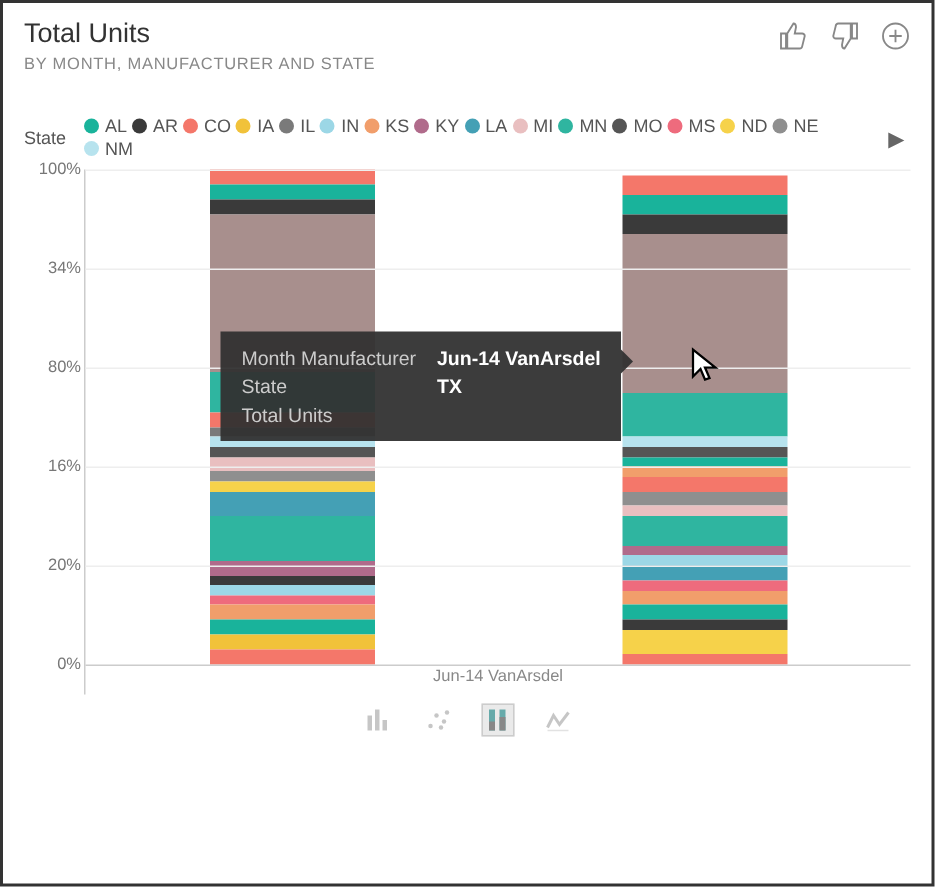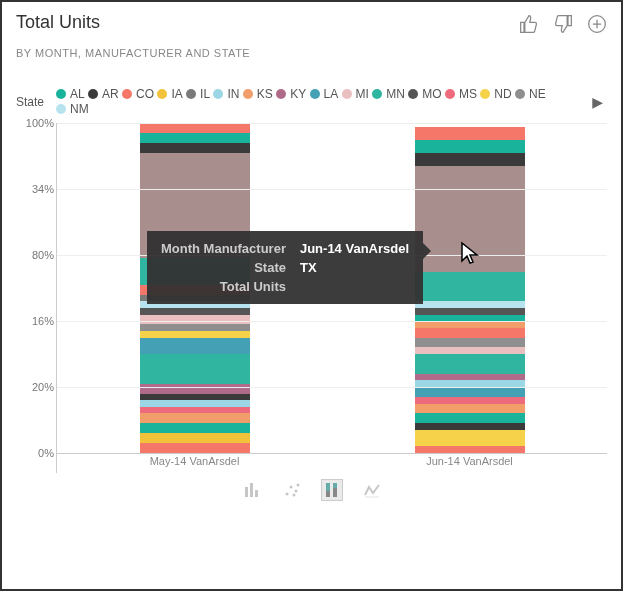--- a/index.html
+++ b/index.html
@@ -8,21 +8,21 @@
     background: #fff;
     width: 623px;
     height: 591px;
     overflow: hidden;
     border: 2px solid #333;
   }
   .container { padding: 10px 14px 4px 14px; position: relative; }
   .header-row { display: flex; justify-content: space-between; align-items: flex-start; }
   .title-block { }
   .title { font-size: 18px; color: #333; font-weight: 400; }
-  .subtitle { font-size: 11px; color: #888; letter-spacing: .5px; margin-top: 14px; }
+  .subtitle { font-size: 11px; color: #888; letter-spacing: .5px; margin-top: 4px; }
   .icons { display: flex; gap: 14px; color: #888; padding-top: 2px;}
   .icons svg { width: 20px; height: 20px; stroke: #888; fill: none; stroke-width: 1.5; cursor: pointer;}
   .insight { font-size: 14px; color: #555; line-height: 1.45; margin-top: 10px; }
   .insight .dotted { border-bottom: 1px dotted #888; }
   .legend-row { display: flex; align-items: center; gap: 8px; margin-top: 28px; font-size: 12px; color: #555;}
   .legend-label { margin-right: 4px; color: #555;}
   .legend-item { display: inline-flex; align-items: center; gap: 4px;}
   .swatch { width: 10px; height: 10px; border-radius: 50%; display: inline-block;}
   .legend-more { margin-left: auto; font-size: 14px; color: #666; cursor: pointer; padding: 0 4px;}
   .chart-area { position: relative; margin-top: 6px; height: 350px; display: flex; }
@@ -52,21 +52,21 @@
   }
   .tooltip::after {
     content: "";
     position: absolute;
     right: -8px;
     top: 12px;
     border: 8px solid transparent;
     border-left-color: rgba(50,50,50,.95);
     border-right: none;
   }
-  .tt-k { text-align: right; color: #ccc; font-weight: 700;}
+  .tt-k { color: #ccc; font-weight: 400;}
   .tt-v { text-align: left; color: #fff; font-weight: 600;}
   .cursor-ptr {
     position: absolute; top: 118px; left: 402px; z-index: 6;
   }
   .footer-icons { display: flex; justify-content: center; gap: 18px; margin-top: 6px;}
   .footer-icons .fbtn { width: 22px; height: 22px; display: flex; align-items: center; justify-content: center; opacity: .55; cursor: pointer;}
   .footer-icons .fbtn.active { opacity: 1; background: #eaeaea; border: 1px solid #ccc;}
   .footer-icons svg { width: 18px; height: 18px; }
 </style>
 </head>
@@ -207,21 +207,20 @@
             <div class="seg" style="height: 2%; background: rgb(85, 85, 85);"></div>
             <div class="seg" style="height: 2%; background: rgb(183, 227, 238);"></div>
             <div class="seg" style="height: 9%; background: rgb(47, 181, 160);"></div>
             <div class="seg" style="height: 31.98%; background: rgb(168, 143, 141);"></div>
             <div class="seg" style="height: 4%; background: rgb(58, 58, 58);"></div>
             <div class="seg" style="height: 4%; background: rgb(25, 179, 155);"></div>
             <div class="seg" style="height: 4%; background: rgb(244, 119, 106);"></div>
           </div>
         </div>
       <div class="x-labels" id="x-labels">
-          <div class="x-label">May-14 VanArsdel</div>
           <div class="x-label">Jun-14 VanArsdel</div>
         </div>
 
       <div class="tooltip">
         <div class="tt-k">Month Manufacturer</div>
         <div class="tt-v">Jun-14 VanArsdel</div>
         <div class="tt-k">State</div>
         <div class="tt-v">TX</div>
         <div class="tt-k">Total Units</div>
       </div>

